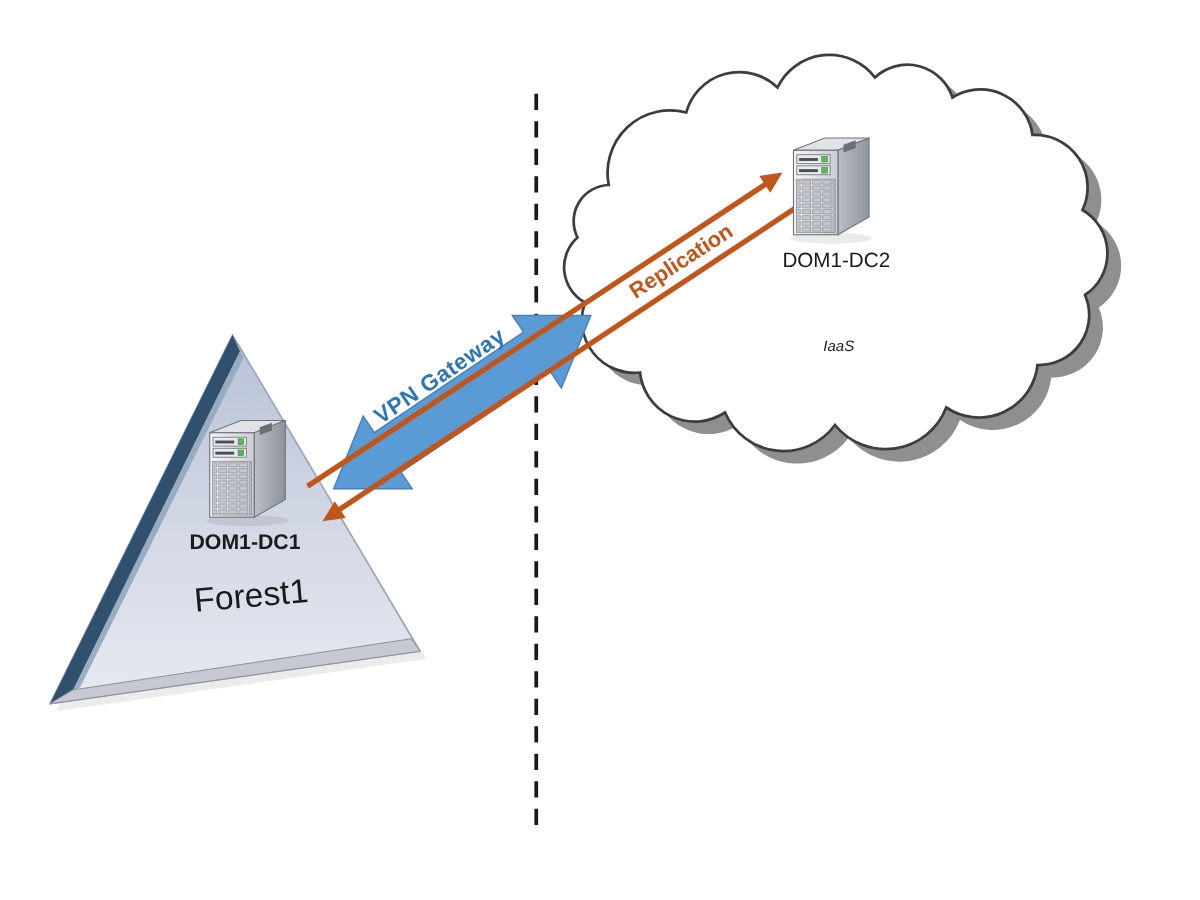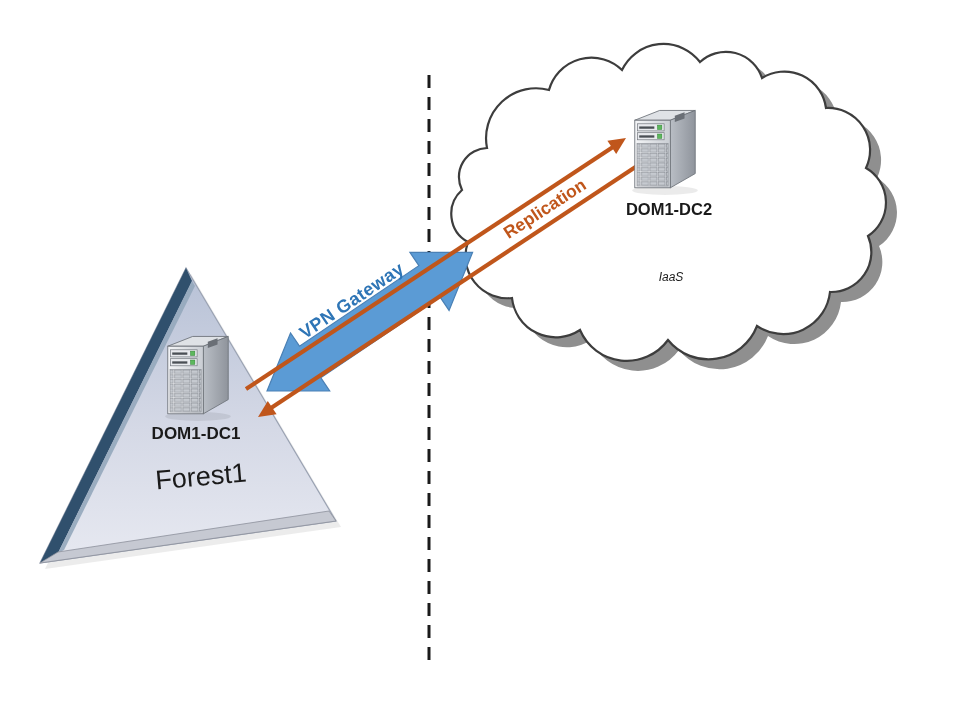--- a/index.html
+++ b/index.html
@@ -10,21 +10,21 @@
   .scene { position:absolute; left:0; top:0; }
   .lbl {
     position:absolute; white-space:nowrap;
     color:var(--label-text, #1a1a1a);
     transform-origin:center;
   }
   #label-dc1 { left:196px; top:434px; font-weight:bold; font-size:17px;
                transform:translate(-50%,-50%); }
   #label-forest1 { left:201px; top:477px; font-size:27px;
                transform:translate(-50%,-50%) rotate(-5deg); }
-  #label-dc2 { left:669px; top:209px; font-weight:bold; font-size:16.5px;
+  #label-dc2 { left:669px; top:209px; font-weight:normal; font-size:16.5px;
                transform:translate(-50%,-50%); }
   #label-iaas { left:671px; top:277px; font-style:italic; font-size:12px;
                transform:translate(-50%,-50%); }
   #label-vpn { left:352px; top:301px; font-weight:bold; font-size:18px;
                letter-spacing:.5px; color:var(--vpn-text, #2E75B6);
                transform:translate(-50%,-50%) rotate(-34deg); }
   #label-replication { left:545px; top:209px; font-weight:bold; font-size:17.5px;
                color:var(--replication-orange, #C0561B);
                transform:translate(-50%,-50%) rotate(-33deg); }
 </style>

